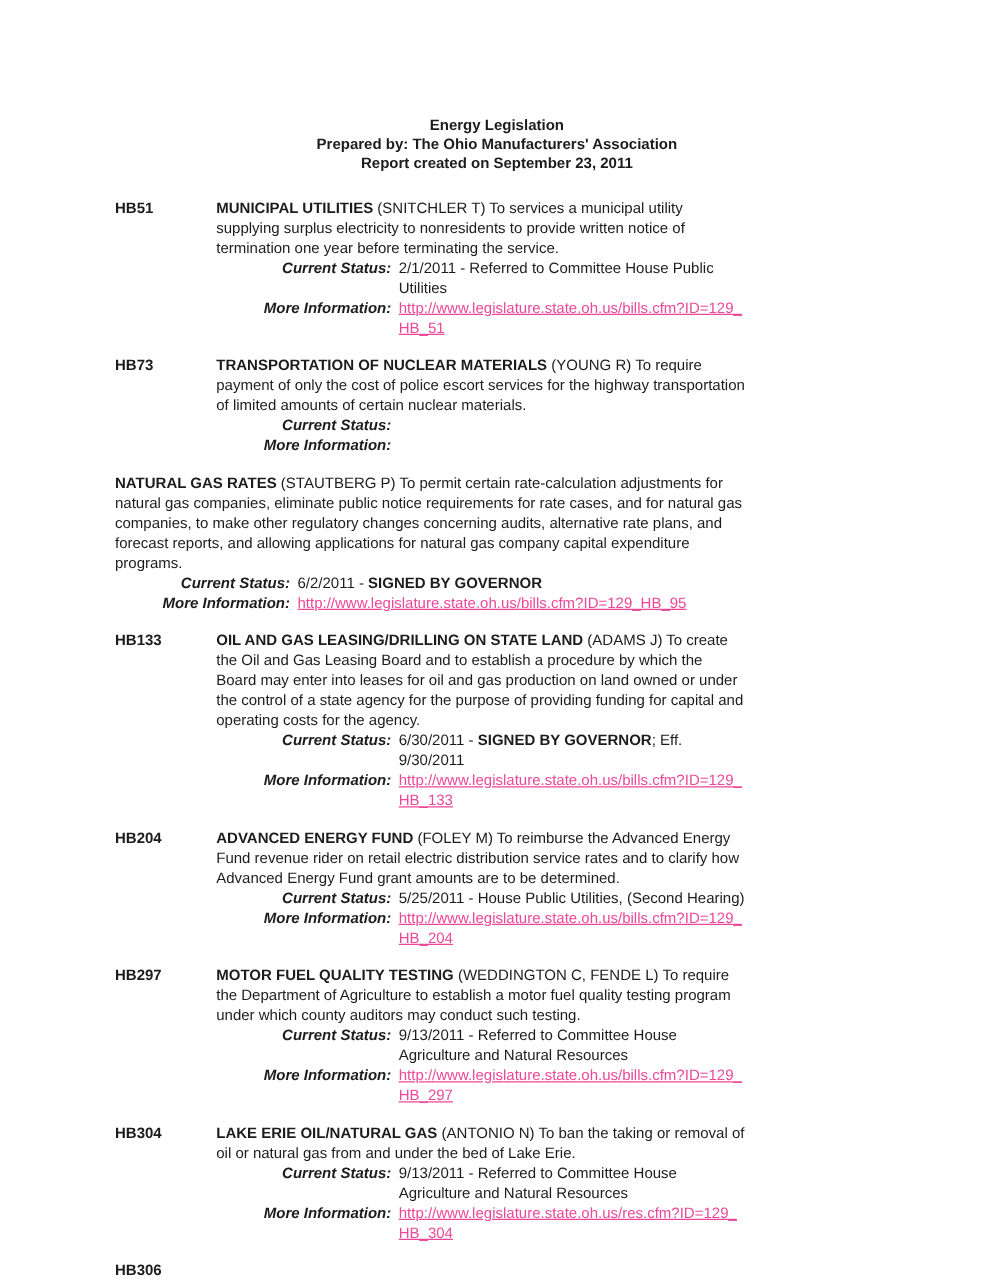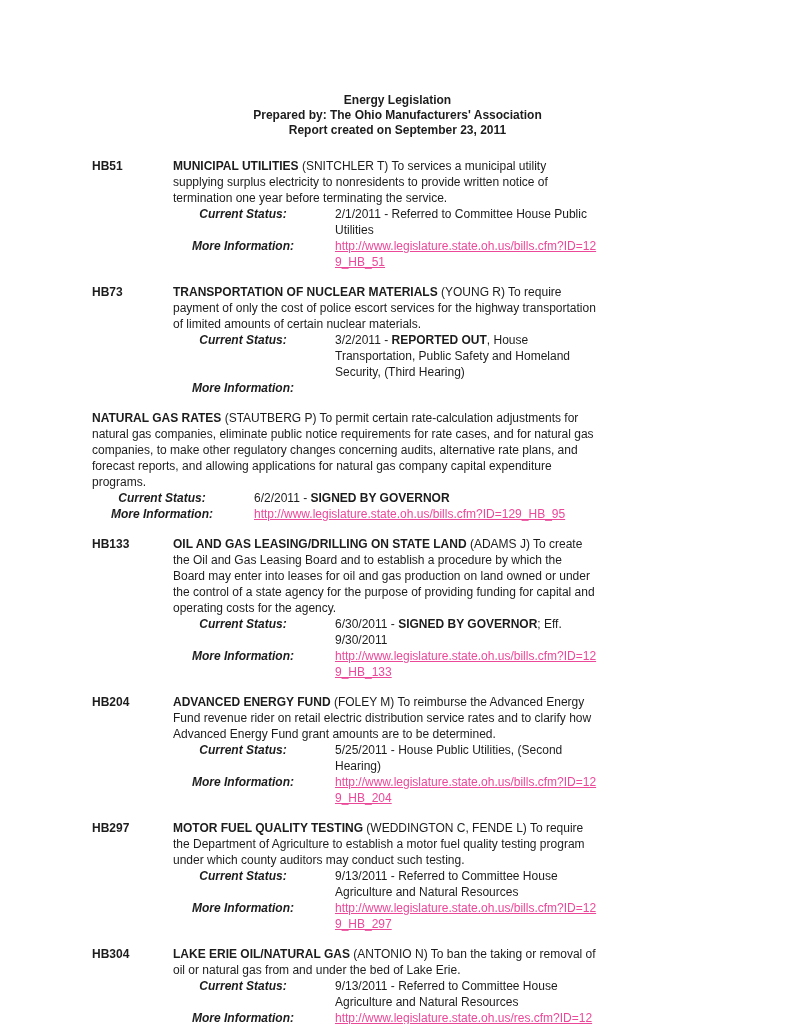--- a/index.html
+++ b/index.html
@@ -46,26 +46,26 @@
   }
   .bill-title {
     font-weight: bold;
   }
   .meta-row {
     display: flex;
   }
   .meta-label {
     width: 140px;
     flex-shrink: 0;
-    text-align: center;
+    text-align: right;
     font-weight: bold;
     font-style: italic;
   }
   .meta-value {
-    margin-left: 22px;
+    margin-left: 6px;
     max-width: 352px;
   }
   .bill-link {
     color: #ec4899;
     text-decoration: underline;
     cursor: pointer;
     word-break: break-all;
   }
   .s-bold {
     font-weight: bold;
@@ -95,21 +95,20 @@
       </div>
     </div>
   </section>
 
   <section class="bill">
     <div class="bill-id">HB73</div>
     <div class="bill-body">
       <p class="bill-desc"><b class="bill-title">TRANSPORTATION OF NUCLEAR MATERIALS</b><span class="bill-summary"> (YOUNG R) To require payment of only the cost of police escort services for the highway transportation of limited amounts of certain nuclear materials.</span></p>
       <div class="meta-row">
         <div class="meta-label">Current Status:</div>
-        <div class="meta-value"><span class="s-pre">3/2/2011 - </span><span class="s-bold">REPORTED OUT</span><span class="s-suf">, House Transportation, Public Safety and Homeland Security, (Third Hearing)</span></div>
       </div>
       <div class="meta-row">
         <div class="meta-label">More Information:</div>
       </div>
     </div>
   </section>
 
   <section class="bill">
     <div class="bill-body">
       <p class="bill-desc"><b class="bill-title">NATURAL GAS RATES</b><span class="bill-summary"> (STAUTBERG P) To permit certain rate-calculation adjustments for natural gas companies, eliminate public notice requirements for rate cases, and for natural gas companies, to make other regulatory changes concerning audits, alternative rate plans, and forecast reports, and allowing applications for natural gas company capital expenditure programs.</span></p>

